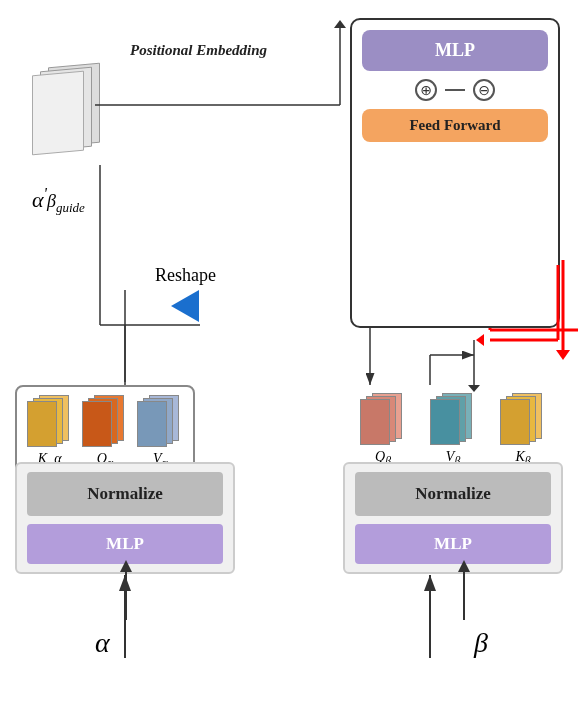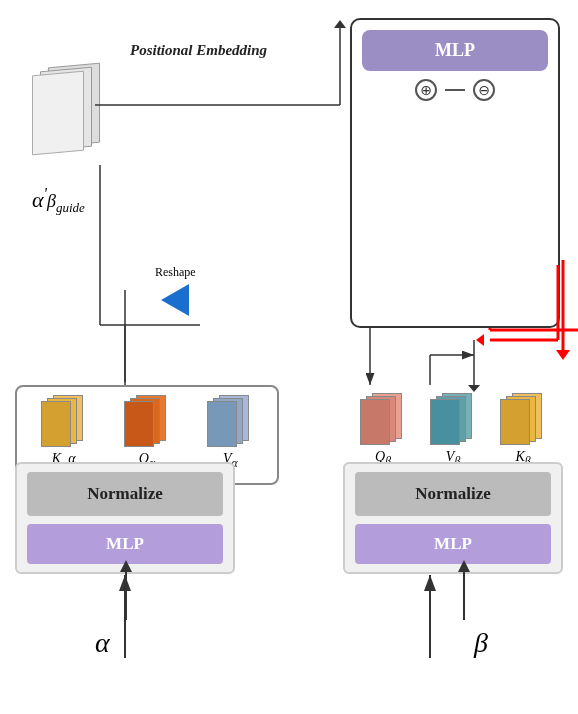--- a/index.html
+++ b/index.html
@@ -94,21 +94,21 @@
       font-size: 15px;
       font-weight: bold;
       color: #222;
     }
 
     
     .tensor-group-left {
       position: absolute;
       top: 385px;
       left: 15px;
-      width: 264px;
+      width: 180px;
       height: 100px;
       border: 2px solid #888;
       border-radius: 8px;
       display: flex;
       align-items: flex-start;
       justify-content: space-around;
       padding: 8px 5px 5px 5px;
       background: white;
     }
 
@@ -203,21 +203,21 @@
     .reshape-area {
       position: absolute;
       top: 210px;
       left: 120px;
       display: flex;
       flex-direction: column;
       align-items: center;
     }
 
     .reshape-text {
-      font-size: 12px;
+      font-size: 18px;
       font-weight: normal;
       margin-bottom: 4px;
       text-align: center;
     }
 
     .blue-arrow-left {
       width: 0;
       height: 0;
       border-top: 16px solid transparent;
       border-bottom: 16px solid transparent;
@@ -323,20 +323,23 @@
     <div class="circle-row">
       <div class="circle-op">
         <span>⊕</span>
       </div>
       <div style="width:20px; height:2px; background:#555;"></div>
       <div class="circle-op">
         <span>⊖</span>
       </div>
     </div>
 
+    <div class="feed-forward">
+      <span>Feed Forward</span>
+    </div>
 
 
   </div>
 
   <div style="position:absolute; right:0; top:260px; width:30px; height:100px;">
     <svg width="30" height="100">
       <line x1="15" y1="0" x2="15" y2="90" stroke="red" stroke-width="3"></line>
       <polygon points="8,90 22,90 15,100" fill="red"></polygon>
     </svg>
   </div>

